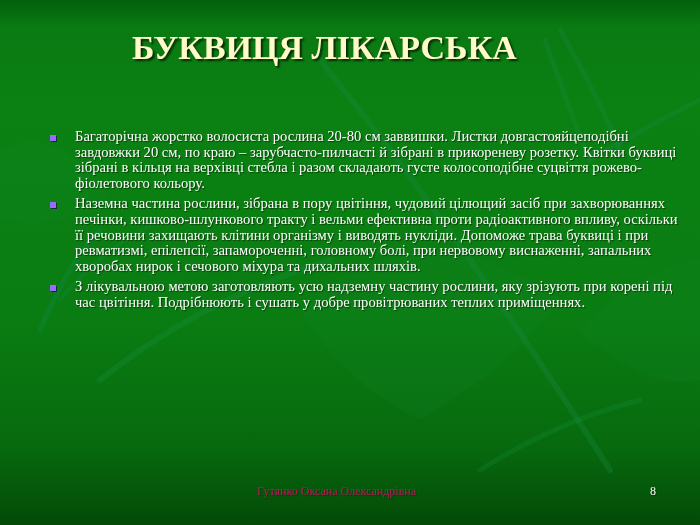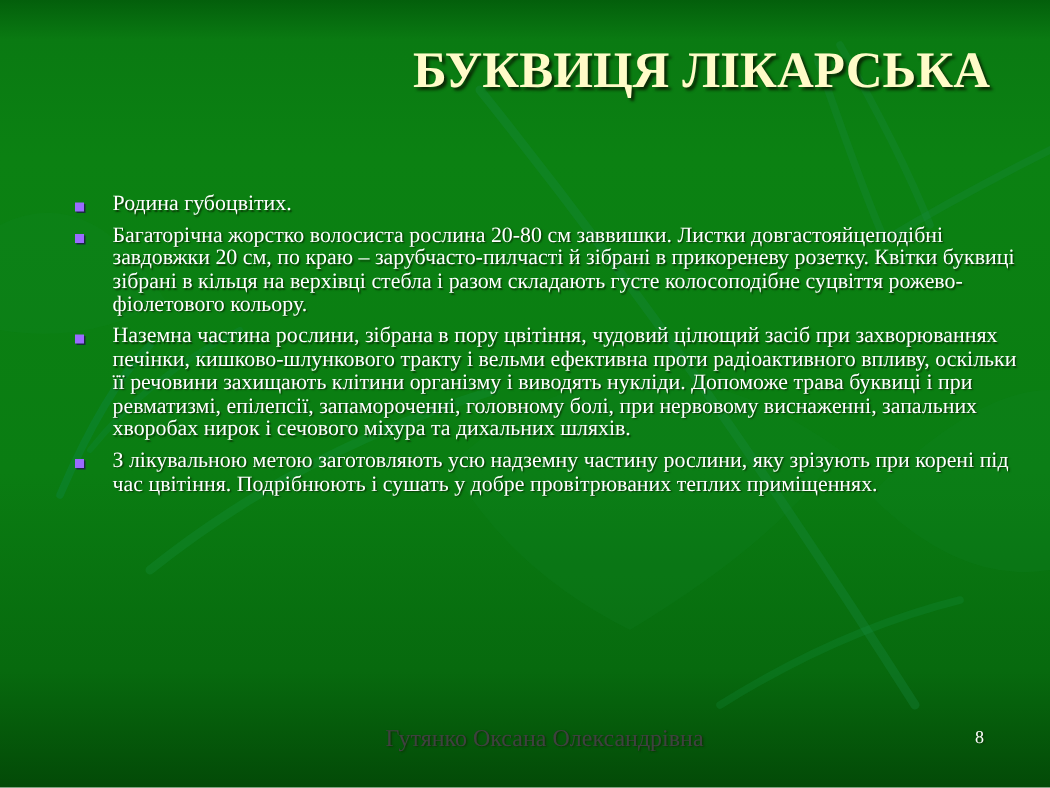--- a/index.html
+++ b/index.html
@@ -36,21 +36,20 @@
       position: absolute;
       left: 100px;
       top: 26px;
       width: 560px;
       color: #fffbc8;
       font-family: "Liberation Serif", "DejaVu Serif", serif;
       font-weight: bold;
       font-size: 34px;
       line-height: 44px;
       text-shadow: 2px 2px 2px #0a2a05;
-      text-align: right;
     }
     .title .line1 { display: block; padding-left: 32px; }
     .title .line2 { display: block; padding-left: 47px; }
 
     .bullets {
       position: absolute;
       left: 48px;
       top: 129px;
       width: 630px;
       margin: 0;
@@ -72,22 +71,22 @@
       top: 6px;
       width: 6px;
       height: 6px;
       background: #9a6bff;
       box-shadow: 1px 1px 0 #1a2a40;
     }
     .footer-author {
       position: absolute;
       left: 257px;
       top: 484px;
-      color: #404040;
-      font-size: 16px;
+      color: #be185d;
+      font-size: 12px;
       text-shadow: 1px 1px 1px #0a3a06;
     }
     .footer-page {
       position: absolute;
       left: 650px;
       top: 484px;
       color: #ffffff;
       font-size: 12px;
       text-shadow: 1px 1px 1px #0a3a06;
     }
@@ -114,24 +113,20 @@
     </g>
   </svg>
 
   <div class="title">
     <span class="line1">БУКВИЦЯ ЛІКАРСЬКА</span>
   </div>
 
   <ul class="bullets">
     <li>
       <span class="bullet-icon"></span>
-      <span>Родина губоцвітих.</span>
-    </li>
-    <li>
-      <span class="bullet-icon"></span>
       <span>Багаторічна жорстко волосиста рослина 20-80 см заввишки. Листки довгастояйцеподібні завдовжки 20 см, по краю – зарубчасто-пилчасті й зібрані в прикореневу розетку.  Квітки буквиці зібрані в кільця на верхівці стебла і разом складають густе колосоподібне суцвіття рожево-фіолетового кольору.</span>
     </li>
     <li>
       <span class="bullet-icon"></span>
       <span>Наземна частина рослини, зібрана в пору цвітіння, чудовий цілющий засіб при захворюваннях печінки, кишково-шлункового тракту і вельми ефективна проти радіоактивного впливу, оскільки її речовини захищають клітини організму і виводять нукліди. Допоможе трава буквиці і при ревматизмі, епілепсії, запамороченні, головному болі, при нервовому виснаженні, запальних хворобах нирок і сечового міхура та дихальних шляхів.</span>
     </li>
     <li>
       <span class="bullet-icon"></span>
       <span>З лікувальною метою заготовляють усю надземну частину рослини, яку зрізують при корені під час цвітіння. Подрібнюють і сушать у добре провітрюваних теплих приміщеннях.</span>
     </li>

